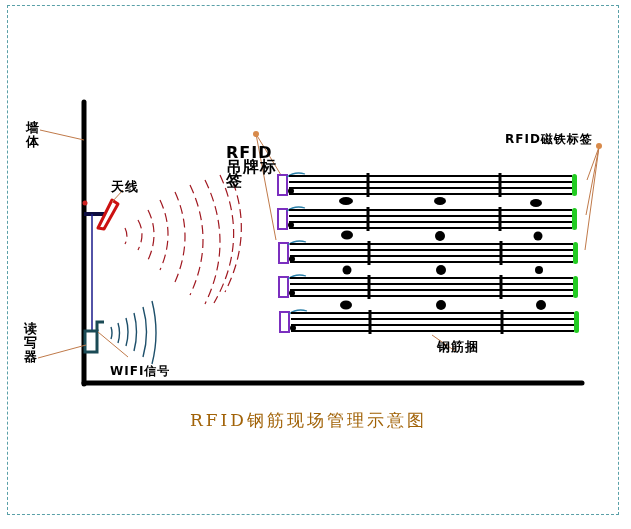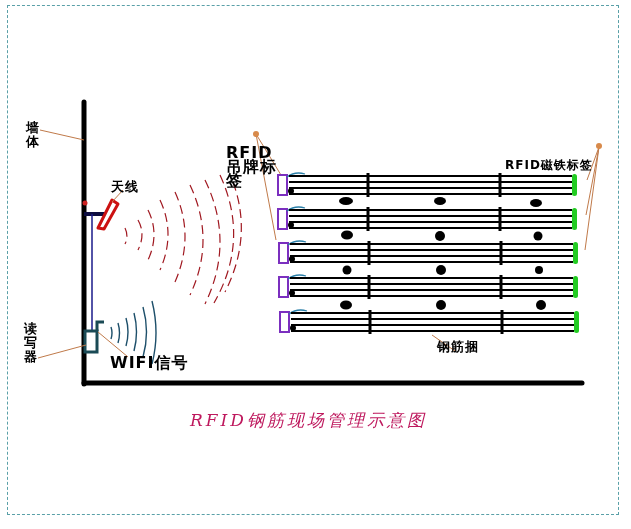--- a/index.html
+++ b/index.html
@@ -4,22 +4,22 @@
 <style>
   html, body { margin: 0; padding: 0; background: #ffffff; }
   body { width: 631px; height: 529px; position: relative; overflow: hidden;
          font-family: "DejaVu Sans", sans-serif; }
   .frame { position: absolute; left: 7px; top: 5px; width: 612px; height: 510px;
            border: 1px dashed #5aa0a8; box-sizing: border-box; }
   svg.diagram { position: absolute; left: 0; top: 0; }
   .lbl { position: absolute; font-weight: bold; font-size: 13px; color: #000; line-height: 14px;
          font-family: "DejaVu Sans", sans-serif; letter-spacing: 1px; }
   .lbl-v { width: 16px; word-break: break-all; }
-  .title { position: absolute; left: 190px; top: 409px; font-size: 17px; color: #be185d;
-           font-family: "DejaVu Serif", serif; letter-spacing: 3px; font-style: italic; }
+  .title { position: absolute; left: 190px; top: 409px; font-size: 17px; color: #a16207;
+           font-family: "DejaVu Serif", serif; letter-spacing: 3px; }
 </style>
 </head>
 <body>
 
 <div class="frame"></div>
 
 <svg class="diagram" width="631" height="529" viewBox="0 0 631 529">
 
   <line x1="84" y1="102" x2="84" y2="384" stroke="#000" stroke-width="5" stroke-linecap="round"></line>
   <line x1="84" y1="383" x2="582" y2="383" stroke="#000" stroke-width="5" stroke-linecap="round"></line>
@@ -104,17 +104,17 @@
       <circle cx="539" cy="270" r="4"></circle>
     <ellipse cx="346" cy="305" rx="6" ry="4.5"></ellipse>
       <circle cx="441" cy="305" r="5"></circle>
       <circle cx="541" cy="305" r="5"></circle>
   </g>
 </svg>
 
 <div class="lbl lbl-v" style="left:26px;top:121px;">墙体</div>
 <div class="lbl" style="left:111px;top:180px;">天线</div>
 <div class="lbl lbl-v" style="left:24px;top:322px;">读写器</div>
-<div class="lbl" style="left:110px;top:356px;font-size:16px;">WIFI信号</div>
+<div class="lbl" style="left:110px;top:364px;font-size:12px;">WIFI信号</div>
 <div class="lbl" style="left:226px;top:122px;width:62px;font-size:16px;margin-top:24px;">RFID吊牌标签</div>
-<div class="lbl" style="left:505px;top:132px;font-size:12px;margin-top:26px;">RFID磁铁标签</div>
+<div class="lbl" style="left:505px;top:132px;font-size:12px;">RFID磁铁标签</div>
 <div class="lbl" style="left:437px;top:340px;">钢筋捆</div>
 <div class="title">RFID钢筋现场管理示意图</div>
 
 </body></html>

